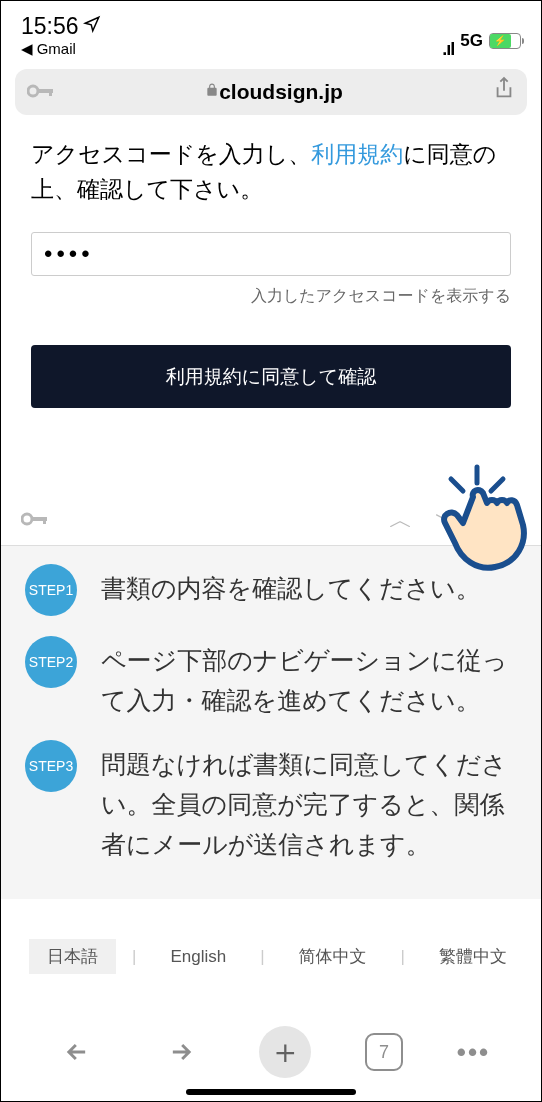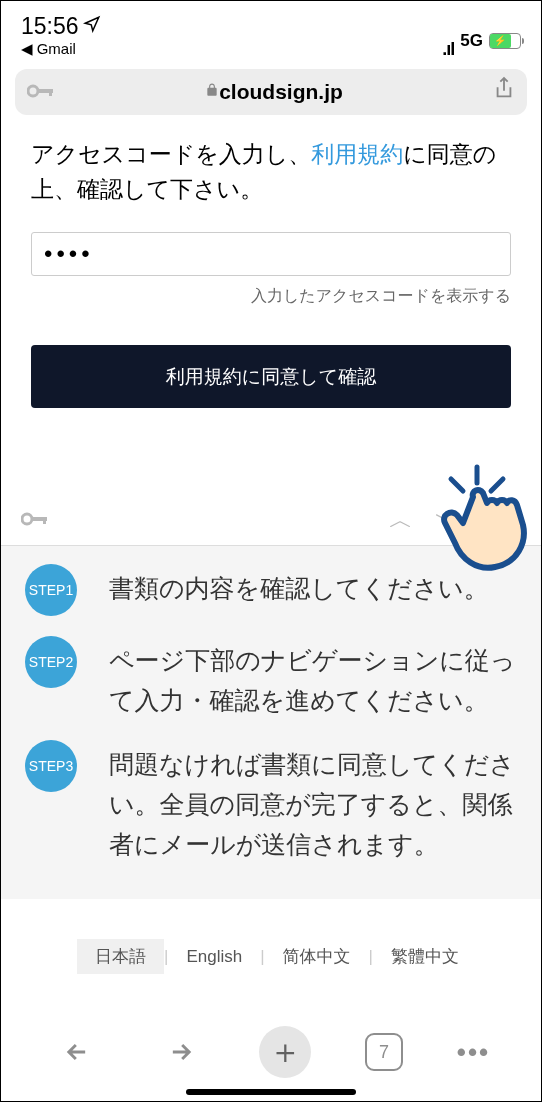--- a/index.html
+++ b/index.html
@@ -86,34 +86,34 @@
       align-items: center;
       justify-content: space-between;
       padding: 0 20px;
       border-bottom: 1px solid #ddd;
     }
     .kb-left { color: #b8b8b8; font-size: 22px; }
     .kb-right { display: flex; align-items: center; gap: 22px; }
     .kb-arrow { color: #bbb; font-size: 24px; font-weight: 300; }
     .kb-done { color: #3399dd; font-size: 20px; }
     .steps-section { background: #f5f5f5; padding: 18px 24px; }
-    .step-row { display: flex; align-items: flex-start; gap: 32px; margin-bottom: 20px; }
+    .step-row { display: flex; align-items: flex-start; gap: 24px; margin-bottom: 20px; }
     .step-row:last-child { margin-bottom: 17px; }
     .step-badge {
       width: 52px; height: 52px; border-radius: 50%; background: #3ca4d8;
       color: #fff; display: flex; align-items: center; justify-content: center;
       font-size: 14px; flex-shrink: 0;
     }
     .step-text { font-size: 25px; line-height: 1.6; color: #333; padding-top: 4px; }
     .lang-bar {
       margin-top: 40px;
       display: flex;
       justify-content: center;
       align-items: center;
-      gap: 0;
+      gap: 16px;
       font-size: 17px;
       color: #555;
       padding-left: 12px;
     }
     .lang-item { padding: 6px 18px; }
     .lang-item.active { background: #f0f0f0; }
     .lang-sep { color: #ccc; }
     .bottom-nav {
       position: absolute;
       bottom: 12px;

